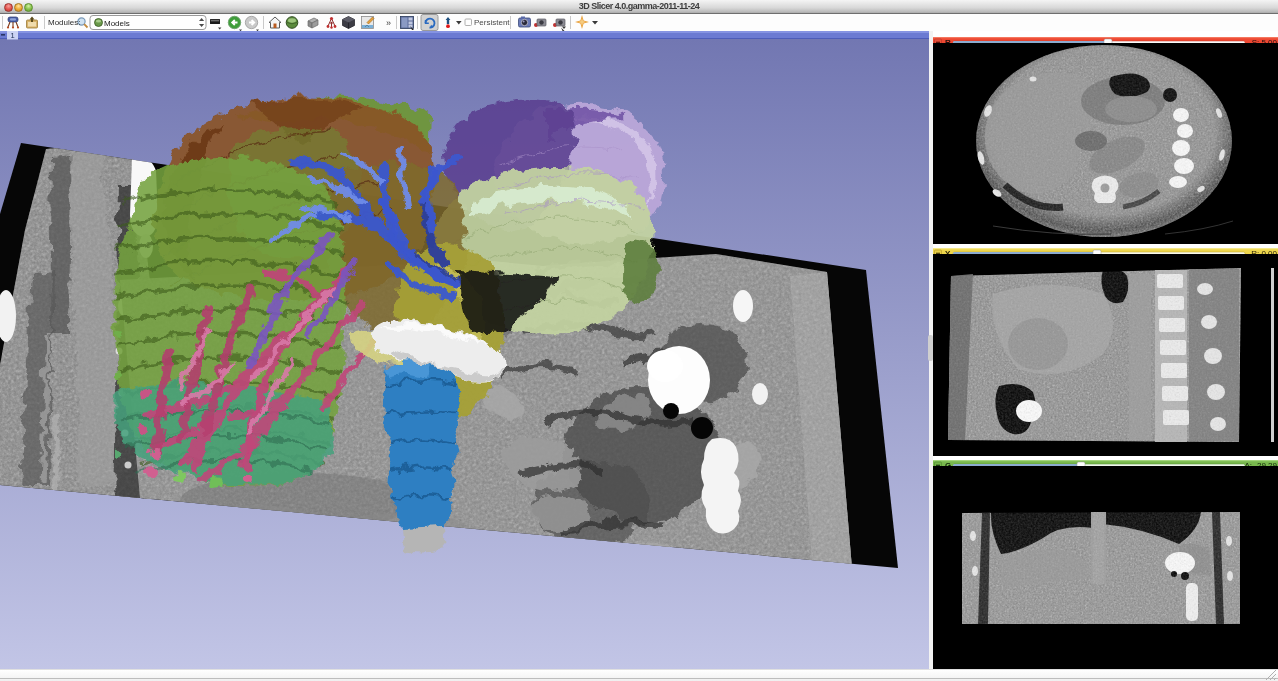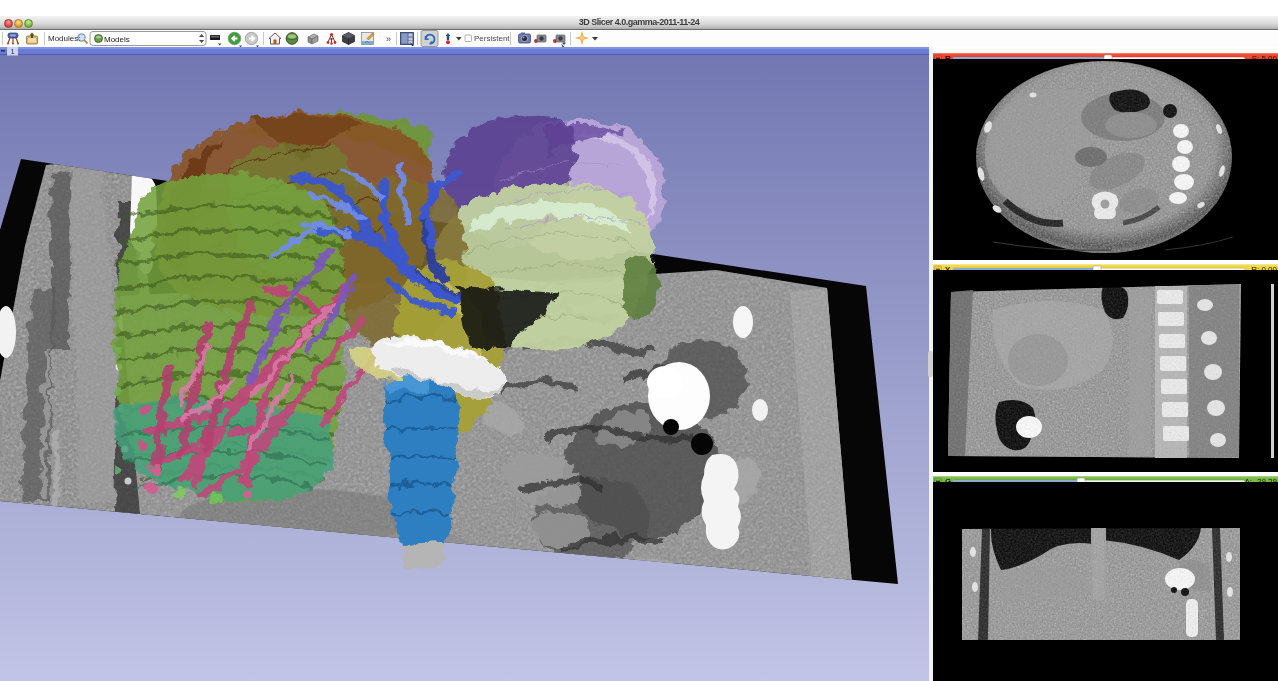--- a/index.html
+++ b/index.html
@@ -1,17 +1,17 @@
 <!DOCTYPE html>
 <html><head>
 <meta charset="utf-8">
 <style>
 html,body{margin:0;padding:0;width:1278px;height:681px;overflow:hidden;
 font-family:"Liberation Sans",sans-serif;background:#fff;}
-#app{position:absolute;left:0;top:16px;width:1278px;height:663px;}
+#app{position:absolute;left:0;top:0;width:1278px;height:663px;}
 .abs{position:absolute;}
 
 #titlebar{left:0;top:0;width:1278px;height:13px;
 background:linear-gradient(#f4f4f4,#d8d8d8 60%,#b9b9b9 92%,#a8a8a8);
 border-bottom:1px solid #6e6e6e;}
 #titlebar .btn{position:absolute;top:3px;width:7px;height:7px;border-radius:50%;}
 #title{position:absolute;top:1px;left:0;width:1278px;text-align:center;
 font-size:9px;font-weight:700;color:#3c3c3c;letter-spacing:-0.5px;}
 
 #toolbar{left:0;top:14px;width:1278px;height:17px;background:#fdfdfd;}

